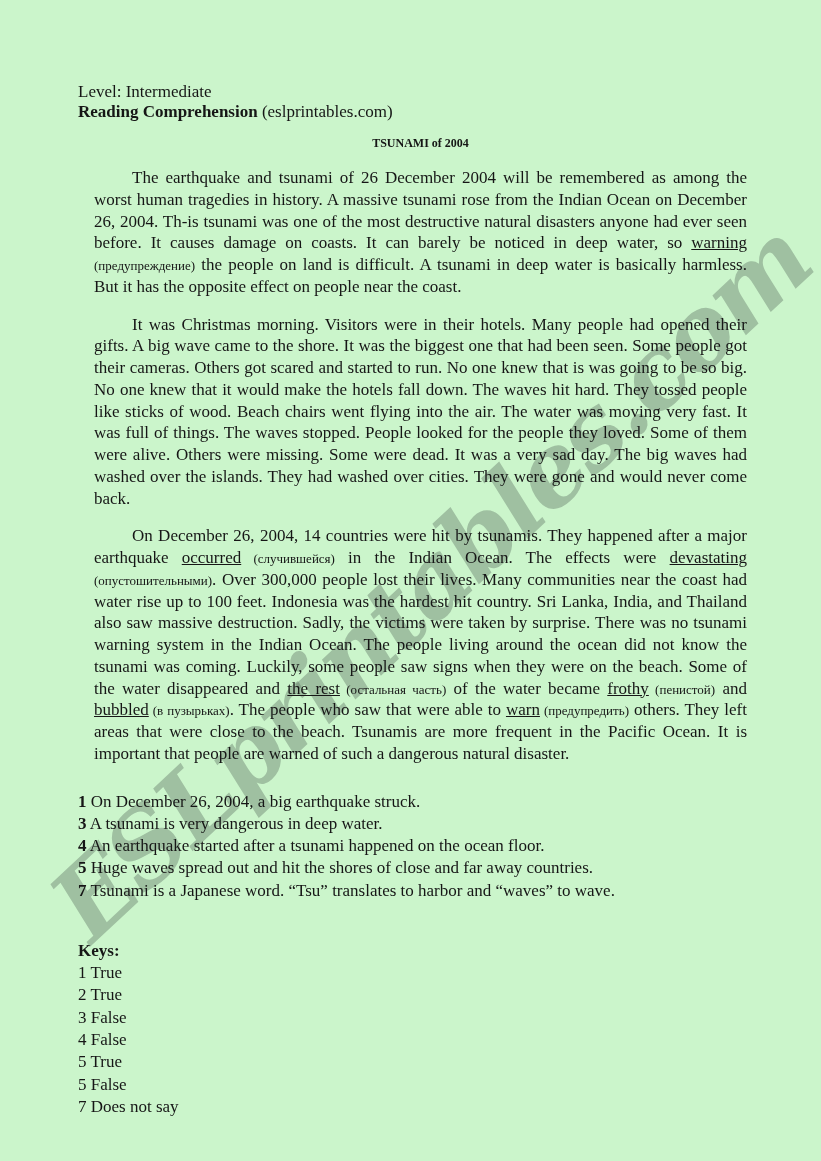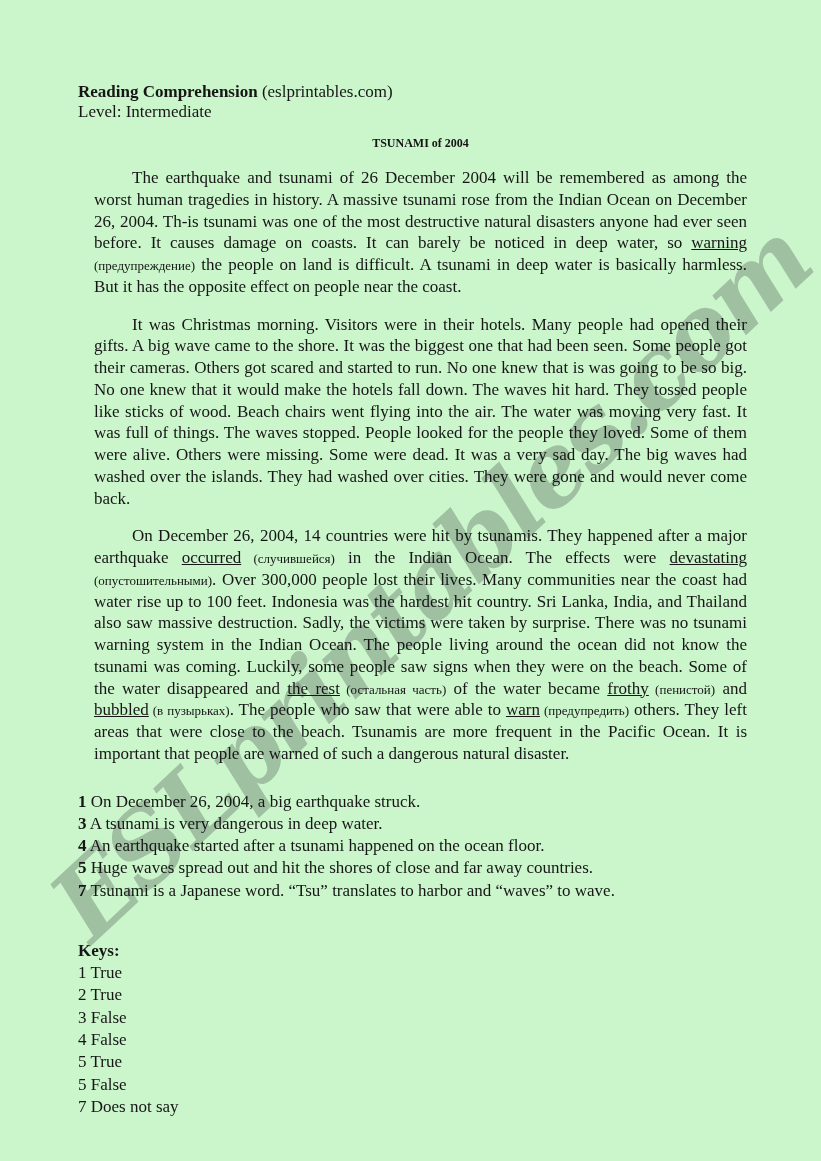--- a/index.html
+++ b/index.html
@@ -81,22 +81,22 @@
     line-height:1.31;
   }
 </style>
 </head>
 <body>
 
 <div class="page">
   <div class="watermark">ESLprintables.com</div>
   <div class="content">
     <div>
+      <p class="hline">Level: Intermediate</p>
       <p class="hline"><b>Reading Comprehension</b><span> (eslprintables.com)</span></p>
-      <p class="hline">Level: Intermediate</p>
     </div>
     <h1 class="doc-title">TSUNAMI of 2004</h1>
     <div id="paragraphs">
         <p class="para"><span>The earthquake and tsunami of 26 December 2004 will be remembered as among the worst human tragedies in history. A massive tsunami rose from the Indian Ocean on December 26, 2004. Th-is tsunami was one of the most destructive natural disasters anyone had ever seen before. It causes damage on coasts. It can barely be noticed in deep water, so </span><span class="u">warning</span><span class="ru"> (предупреждение)</span><span> the people on land is difficult. A tsunami in deep water is basically harmless. But it has the opposite effect on people near the coast.</span></p>
         <p class="para"><span>It was Christmas morning. Visitors were in their hotels. Many people had opened their gifts. A big wave came to the shore. It was the biggest one that had been seen. Some people got their cameras. Others got scared and started to run. No one knew that is was going to be so big. No one knew that it would make the hotels fall down. The waves hit hard. They tossed people like sticks of wood. Beach chairs went flying into the air. The water was moving very fast. It was full of things. The waves stopped. People looked for the people they loved. Some of them were alive. Others were missing. Some were dead. It was a very sad day. The big waves had washed over the islands. They had washed over cities. They were gone and would never come back.</span></p>
         <p class="para"><span>On December 26, 2004, 14 countries were hit by tsunamis. They happened after a major earthquake </span><span class="u">occurred</span><span class="ru"> (случившейся)</span><span> in the Indian Ocean. The effects were </span><span class="u">devastating</span><span class="ru"> (опустошительными)</span><span>. Over 300,000 people lost their lives. Many communities near the coast had water rise up to 100 feet. Indonesia was the hardest hit country. Sri Lanka, India, and Thailand also saw massive destruction. Sadly, the victims were taken by surprise. There was no tsunami warning system in the Indian Ocean. The people living around the ocean did not know the tsunami was coming. Luckily, some people saw signs when they were on the beach. Some of the water disappeared and </span><span class="u">the rest</span><span class="ru"> (остальная часть)</span><span> of the water became </span><span class="u">frothy</span><span class="ru"> (пенистой)</span><span> and </span><span class="u">bubbled</span><span class="ru"> (в пузырьках)</span><span>. The people who saw that were able to </span><span class="u">warn</span><span class="ru"> (предупредить)</span><span> others. They left areas that were close to the beach. Tsunamis are more frequent in the Pacific Ocean. It is important that people are warned of such a dangerous natural disaster.</span></p>
       </div>
     <div id="statements" class="statements">
         <p class="statement"><b>1</b><span> On December 26, 2004, a big earthquake struck.</span></p>
         <p class="statement"><b>3</b><span> A tsunami is very dangerous in deep water.</span></p>

